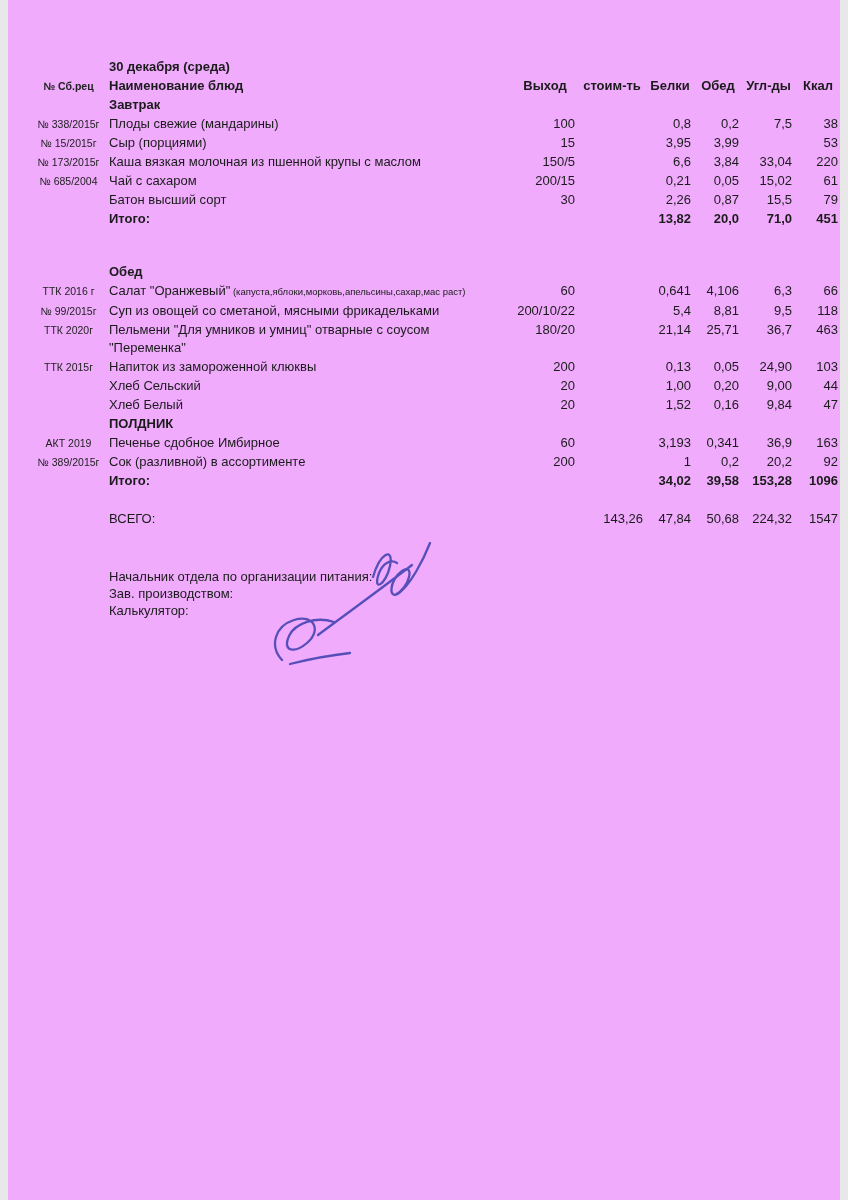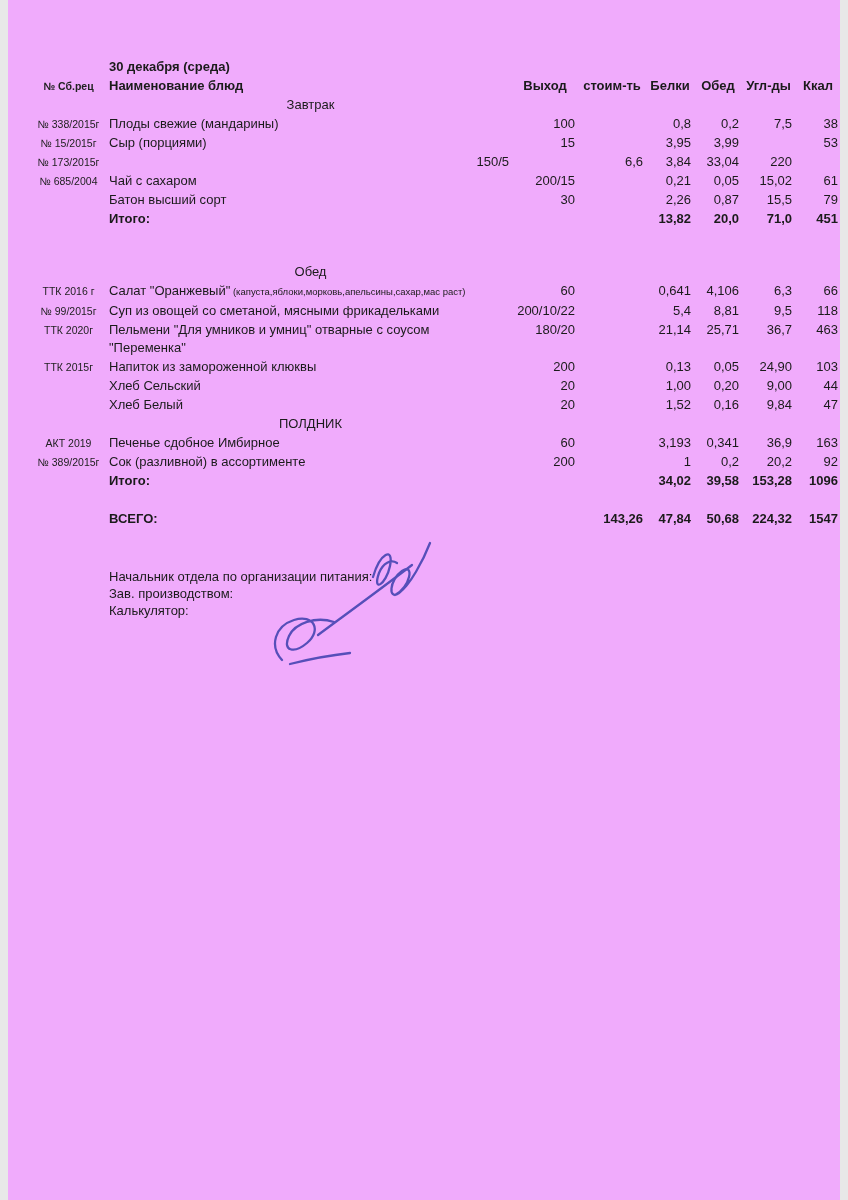--- a/index.html
+++ b/index.html
@@ -21,24 +21,24 @@
     min-height:19px;
     font-size:13px;
     line-height:18.5px;
   }
   .cell.rec{font-size:10.5px;text-align:center;padding-right:5px;white-space:nowrap;color:#222;}
   .cell.name{padding-left:3px;}
   .cell.num{text-align:right;padding-right:3px;white-space:nowrap;}
   .cell.hdrc{text-align:center;padding-right:0;}
   .bold{font-weight:bold;}
   .row.header .cell{font-weight:bold;}
-  .row.section .cell.name{font-weight:normal;text-align:center;}
+  .row.section .cell.name{font-weight:bold;}
   .row.total .cell.name,.row.total .cell.num{font-weight:bold;}
   .row.grand{margin-top:19px;}
-  .row.grand .cell.name,.row.grand .cell.num{font-weight:bold;}
+  .row.grand .cell.name,.row.grand .cell.num{font-weight:normal;}
   .small{font-size:9.5px;}
   .block-1{margin-top:34px;}
   .sig-block{margin-top:39px;margin-left:73px;font-size:13px;line-height:17px;}
   .sig-line{white-space:nowrap;}
   .signature-svg{position:absolute;left:252px;top:533px;pointer-events:none;}
 </style>
 </head>
 <body>
 
 <div class="page">
@@ -86,20 +86,21 @@
           <div class="cell name"><span>Сыр (порциями)</span></div>
           <div class="cell num">15</div>
           <div class="cell num"></div>
           <div class="cell num">3,95</div>
           <div class="cell num">3,99</div>
           <div class="cell num"></div>
           <div class="cell num">53</div>
         </div>
         <div class="row item">
           <div class="cell rec">№ 173/2015г</div>
+          <div class="cell name"><span>Каша вязкая молочная из пшенной крупы с маслом</span></div>
           <div class="cell num">150/5</div>
           <div class="cell num"></div>
           <div class="cell num">6,6</div>
           <div class="cell num">3,84</div>
           <div class="cell num">33,04</div>
           <div class="cell num">220</div>
         </div>
         <div class="row item">
           <div class="cell rec">№ 685/2004</div>
           <div class="cell name"><span>Чай с сахаром</span></div>

